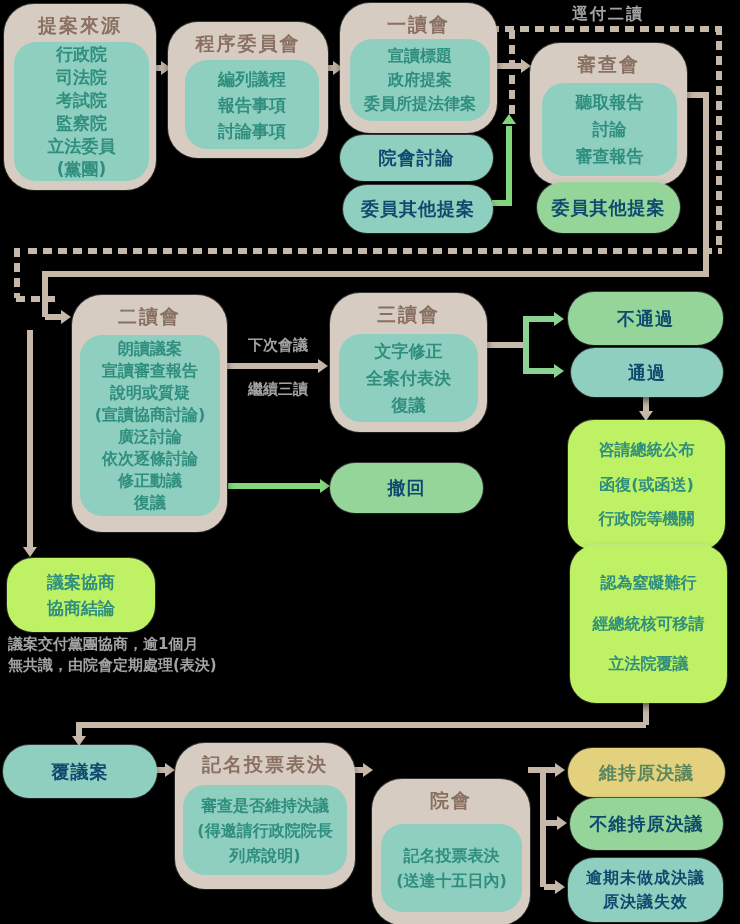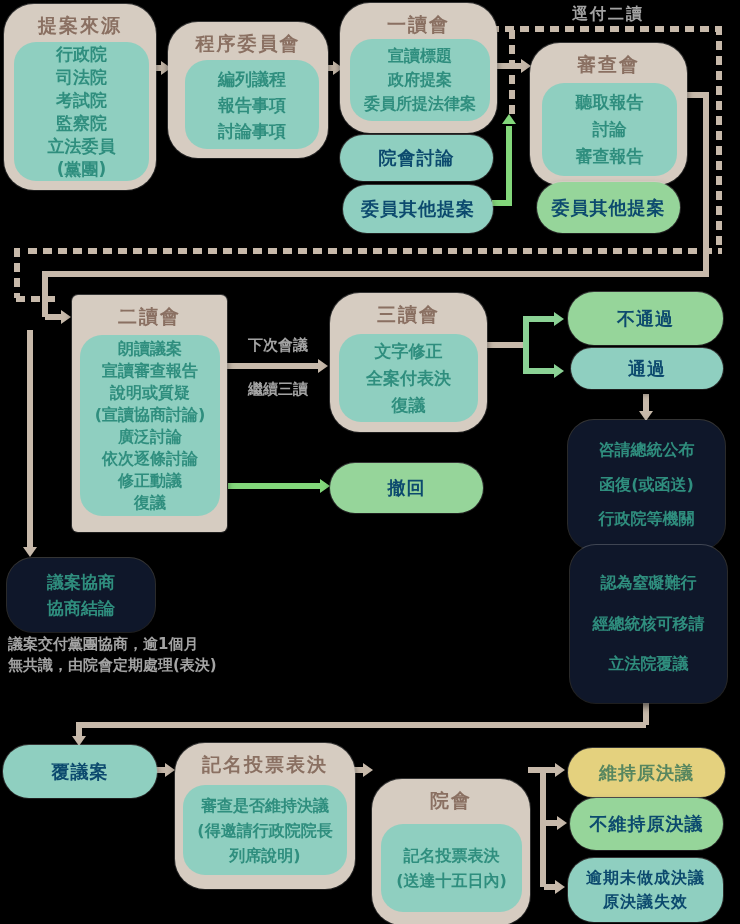--- a/index.html
+++ b/index.html
@@ -7,21 +7,21 @@
          font-family:"DejaVu Sans","Liberation Sans",sans-serif;}
   
   .obox{position:absolute;background:#D6CCC1;border-radius:30px;
         box-shadow:0 4px 7px rgba(0,0,0,.55), 0 0 0 1px rgba(255,255,255,.22);}
   .obox .title{text-align:center;font-size:19px;font-weight:bold;color:#8A7062;
                padding-top:9px;letter-spacing:2px;}
   .ibox{position:absolute;left:10px;right:7px;top:38px;bottom:9px;background:#8FCFC0;
         border-radius:22px;display:flex;flex-direction:column;align-items:center;
         justify-content:center;color:#2F8E7E;font-weight:bold;}
   .ibox .ln{white-space:nowrap;text-align:center;}
-  .tbox{position:absolute;background:#0f172a;border-radius:26px;display:flex;
+  .tbox{position:absolute;background:#bef264;border-radius:26px;display:flex;
         flex-direction:column;align-items:center;justify-content:space-evenly;
         color:#2F8E7E;font-weight:bold;
         box-shadow:0 4px 7px rgba(0,0,0,.55), 0 0 0 1px rgba(255,255,255,.22);}
   .pill{position:absolute;border-radius:26px;display:flex;flex-direction:column;
         align-items:center;justify-content:center;color:#0c4a6e;font-weight:bold;
         font-size:18px;letter-spacing:1px;
         box-shadow:0 4px 7px rgba(0,0,0,.55), 0 0 0 1px rgba(255,255,255,.22);}
   .pill.teal{background:#8FCFC0;}
   .pill.green{background:#96D59A;}
   .pill.yellow{background:#E4D17E;color:#57865F;}
@@ -158,21 +158,21 @@
       <div class="ln">討論</div>
       <div class="ln">審查報告</div>
     </div>
   </div>
   <div class="pill green" style="left:537px;top:182px;width:143px;height:51px;">
     <div>委員其他提案</div>
   </div>
 
   <div class="blabel" style="left:572px;top:4px;font-size:16px;letter-spacing:2px;">逕付二讀</div>
 
-  <div class="obox" style="left:72px;top:295px;width:155px;height:237px;border-radius:6px;">
+  <div class="obox" style="left:72px;top:295px;width:155px;height:237px;">
     <div class="title">二讀會</div>
     <div class="ibox" style="left:8px;right:7px;top:40px;bottom:16px;font-size:16px;line-height:22px;">
       <div class="ln">朗讀議案</div>
       <div class="ln">宣讀審查報告</div>
       <div class="ln">說明或質疑</div>
       <div class="ln">(宣讀協商討論)</div>
       <div class="ln">廣泛討論</div>
       <div class="ln">依次逐條討論</div>
       <div class="ln">修正動議</div>
       <div class="ln">復議</div>
@@ -191,21 +191,21 @@
     </div>
   </div>
 
   <div class="pill green" style="left:330px;top:463px;width:153px;height:50px;">
     <div>撤回</div>
   </div>
 
   <div class="pill green" style="left:568px;top:292px;width:155px;height:53px;">
     <div>不通過</div>
   </div>
-  <div class="pill teal" style="left:571px;top:348px;width:152px;height:41px;">
+  <div class="pill teal" style="left:571px;top:348px;width:152px;height:49px;">
     <div>通過</div>
   </div>
 
   <div class="tbox" style="left:568px;top:420px;width:157px;height:118px;font-size:16px;padding:6px 0;">
     <div class="ln">咨請總統公布</div>
     <div class="ln">函復(或函送)</div>
     <div class="ln">行政院等機關</div>
   </div>
 
   <div class="tbox" style="left:570px;top:545px;width:157px;height:142px;font-size:16px;padding:8px 0;">

